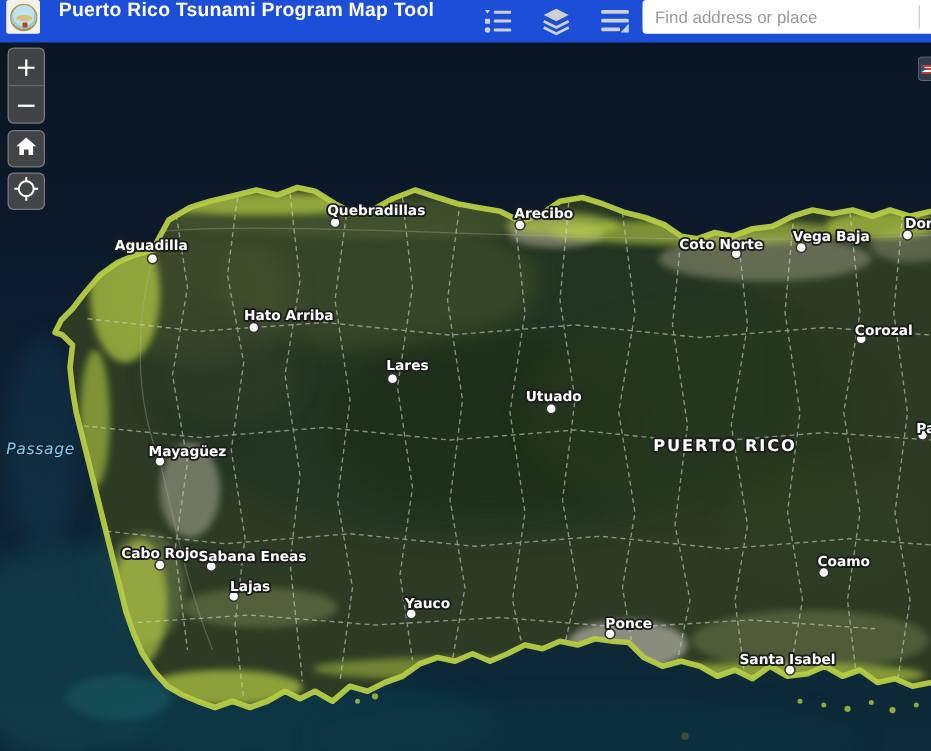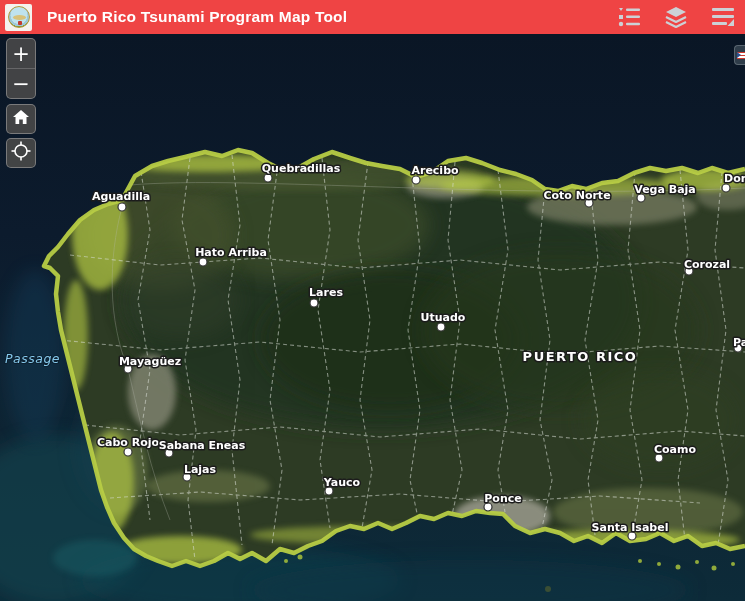--- a/index.html
+++ b/index.html
@@ -2,21 +2,21 @@
 <html><head>
 <meta charset="utf-8">
 <style>
   * { margin:0; padding:0; box-sizing:border-box; }
   html,body { width:745px; height:601px; overflow:hidden; background:#0b1726;
               font-family:"Liberation Sans", sans-serif; }
   #app { position:relative; width:745px; height:601px; overflow:hidden; }
 
   
   #header { position:absolute; top:0; left:0; width:745px; height:34px;
-            background:#ef4444; display:flex; align-items:center; z-index:30; }
+            background:#1d4ed8; display:flex; z-index:30; }
   .logo-box { width:27px; height:27px; margin-left:5px; background:#f4f2ee;
               border-radius:2px; display:flex; align-items:center; justify-content:center;
               flex:none; }
   .seal { width:22px; height:22px; border-radius:50%;
           background:radial-gradient(circle at 50% 42%, #bfe3ee 0 55%, #9ec8d8 56% 70%, #7e9a3f 71%);
           position:relative; overflow:hidden; border:1px solid #b59a3c; }
   .seal::before { content:""; position:absolute; left:4px; top:8px; width:13px; height:5px;
                   background:#d8c27a; border-radius:50%; }
   .seal::after { content:""; position:absolute; left:9px; bottom:2px; width:4px; height:4px;
                  background:#c23a2e; border-radius:1px; }
@@ -109,20 +109,24 @@
               <rect x="1" y="1" width="22" height="3" rx="1"></rect>
               <rect x="1" y="8" width="22" height="3" rx="1"></rect>
               <rect x="1" y="15" width="15" height="3" rx="1"></rect>
               <path d="M23 12 L23 19 L16.5 19 Z"></path>
             </g>
           </svg>
         </span>
       </button>
     </div>
 
+    <div id="search-box">
+      <input id="search-input" type="text" placeholder="Find address or place" style="">
+      <span class="search-divider"></span>
+    </div>
   </div>
 
   <div id="map">
     <svg id="map-svg" width="745" height="567" viewBox="0 34 745 567" preserveAspectRatio="none">
       <defs>
         <linearGradient id="oceanGrad" x1="0" y1="0" x2="0" y2="1">
           <stop offset="0" stop-color="#0a1625"></stop>
           <stop offset="0.35" stop-color="#0c1b2d"></stop>
           <stop offset="0.7" stop-color="#0e2433"></stop>
           <stop offset="1" stop-color="#0d2b39"></stop>

